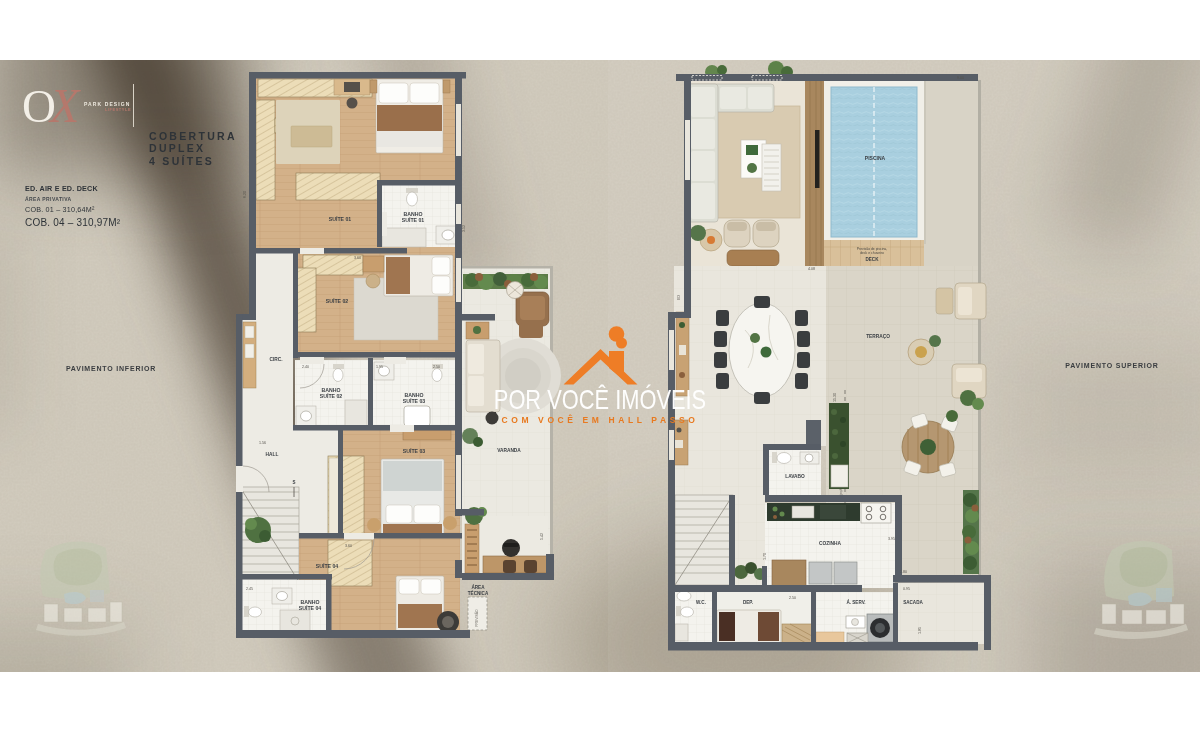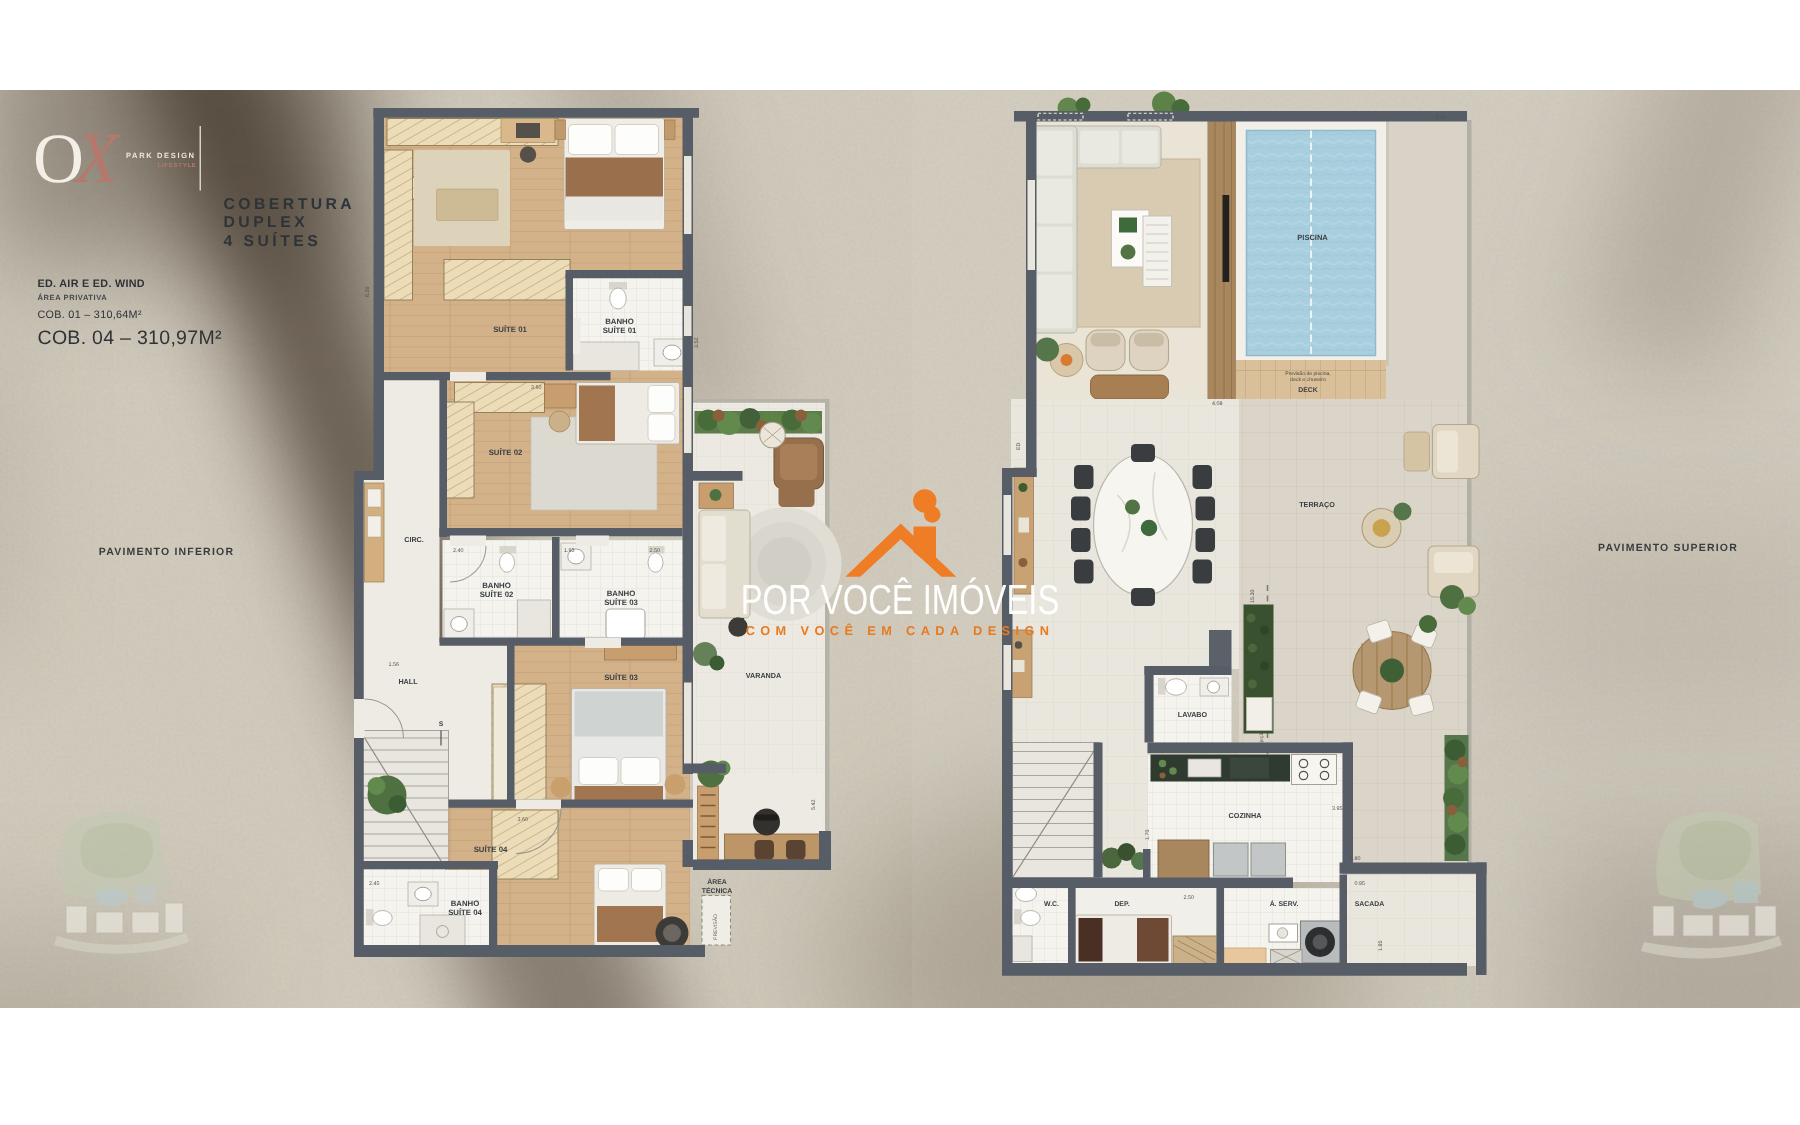--- a/index.html
+++ b/index.html
@@ -54,27 +54,27 @@
 <div class="abs" style="left:50px;top:83px;width:44px;height:48px;font-family:'Liberation Serif',serif;font-style:italic;font-size:48px;color:#b5786c;line-height:45px;">X</div>
 
 <div class="abs" style="left:84px;top:101px;font-size:5px;letter-spacing:1.1px;color:#ece7dd;font-weight:bold;">PARK DESIGN</div>
 
 <div class="abs" style="left:105px;top:107px;font-size:4px;letter-spacing:0.5px;color:#b5786c;font-weight:bold;">LIFESTYLE</div>
 
 <div class="abs" style="left:133px;top:84px;width:1px;height:43px;background:#d8d2c6;"></div>
 
 <div class="abs" style="left:149px;top:86px;font-size:10.5px;font-weight:bold;letter-spacing:2.3px;color:#2e3338;line-height:12.4px;margin-top:44px;">COBERTURA<br>DUPLEX<br>4 SUÍTES</div>
 
-<div class="abs" style="left:25px;top:184px;font-size:7.2px;font-weight:bold;letter-spacing:0.2px;color:#2e3338;">ED. AIR E ED. WIND</div>
+<div class="abs" style="left:25px;top:184px;font-size:7.2px;font-weight:bold;letter-spacing:0.2px;color:#2e3338;">ED. AIR E ED. DECK</div>
 
 <div class="abs" style="left:25px;top:196px;font-size:5px;font-weight:bold;letter-spacing:0.4px;color:#44484d;">ÁREA PRIVATIVA</div>
 
 <div class="abs" style="left:25px;top:205px;font-size:7.2px;letter-spacing:0.2px;color:#2e3338;">COB. 01 – 310,64M²</div>
 
-<div class="abs" style="left:25px;top:217px;font-size:13px;letter-spacing:0.2px;color:#2e3338;">COB. 04 – 310,97M²</div>
+<div class="abs" style="left:25px;top:217px;font-size:10px;letter-spacing:0.2px;color:#2e3338;">COB. 04 – 310,97M²</div>
 
 <div class="abs" style="left:31px;top:365px;width:160px;text-align:center;font-size:7px;font-weight:bold;letter-spacing:0.8px;color:#3a3d40;">PAVIMENTO INFERIOR</div>
 
 <div class="abs" style="left:1032px;top:362px;width:160px;text-align:center;font-size:7px;font-weight:bold;letter-spacing:0.8px;color:#3a3d40;">PAVIMENTO SUPERIOR</div>
 
 <svg class="abs" style="left:18px;top:538px" width="120" height="110" viewBox="0 0 120 110" opacity="0.55">
 
   <g>
     <path d="M28,12 C45,2 70,0 88,10 L92,55 C70,62 40,62 25,58 C20,40 22,25 28,12 Z" fill="#c2cab2"></path>
     <path d="M40,16 C55,8 72,9 82,18 C86,28 84,38 76,44 C62,50 46,48 38,40 C34,30 35,22 40,16 Z" fill="#b4c0a0"></path>
@@ -1005,13 +1005,13 @@
   <g fill="#ee7d26">
     <polygon points="563.5,384.5 600.5,349 637.5,384.5 627.5,384.5 600.5,359.5 573.5,384.5"></polygon>
     <polygon points="609,351 624,351 624,380 609,368"></polygon>
     <circle cx="616.5" cy="334" r="7.8"></circle>
     <circle cx="621.5" cy="343" r="5.5"></circle>
   </g>
 </svg>
 
 <div class="abs" style="left:400px;top:384px;width:400px;text-align:center;font-size:28px;color:rgba(255,255,255,0.97);letter-spacing:0px;font-weight:400;transform:scaleX(0.78);">POR VOCÊ IMÓVEIS</div>
 
-<div class="abs" style="left:400px;top:415px;width:400px;text-align:center;font-size:8.5px;color:#e87a20;letter-spacing:3.6px;font-weight:bold;">COM VOCÊ EM CADA DESIGN</div>
+<div class="abs" style="left:400px;top:415px;width:400px;text-align:center;font-size:8.5px;color:#e87a20;letter-spacing:3.6px;font-weight:bold;">COM VOCÊ EM HALL PASSO</div>
 
 </body></html>

